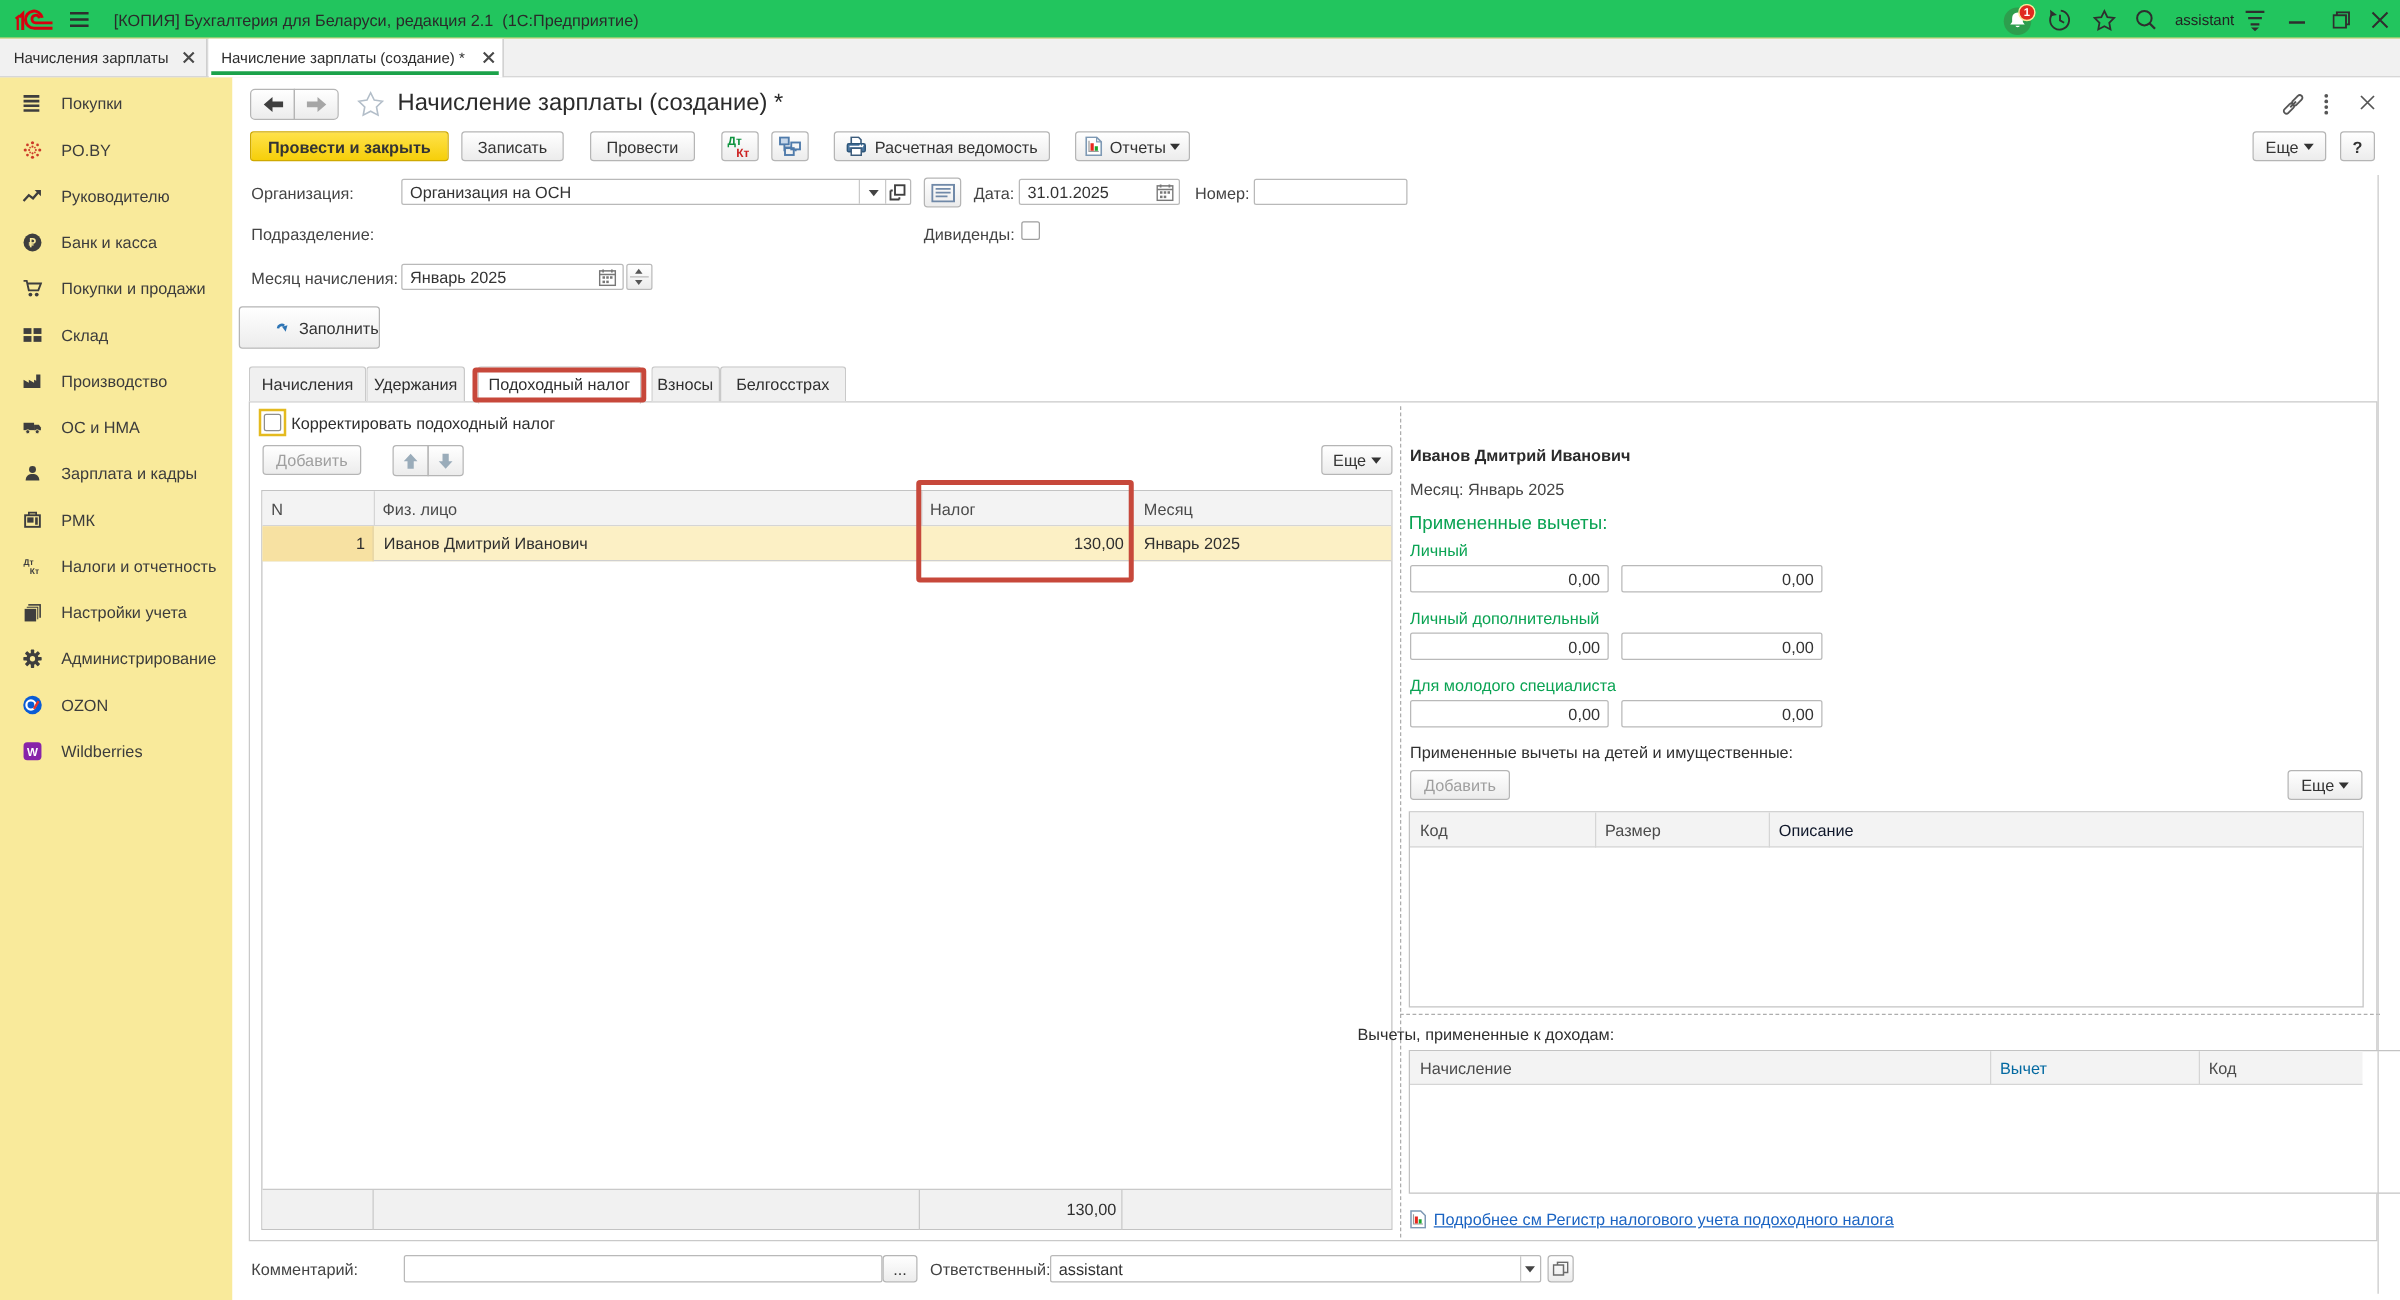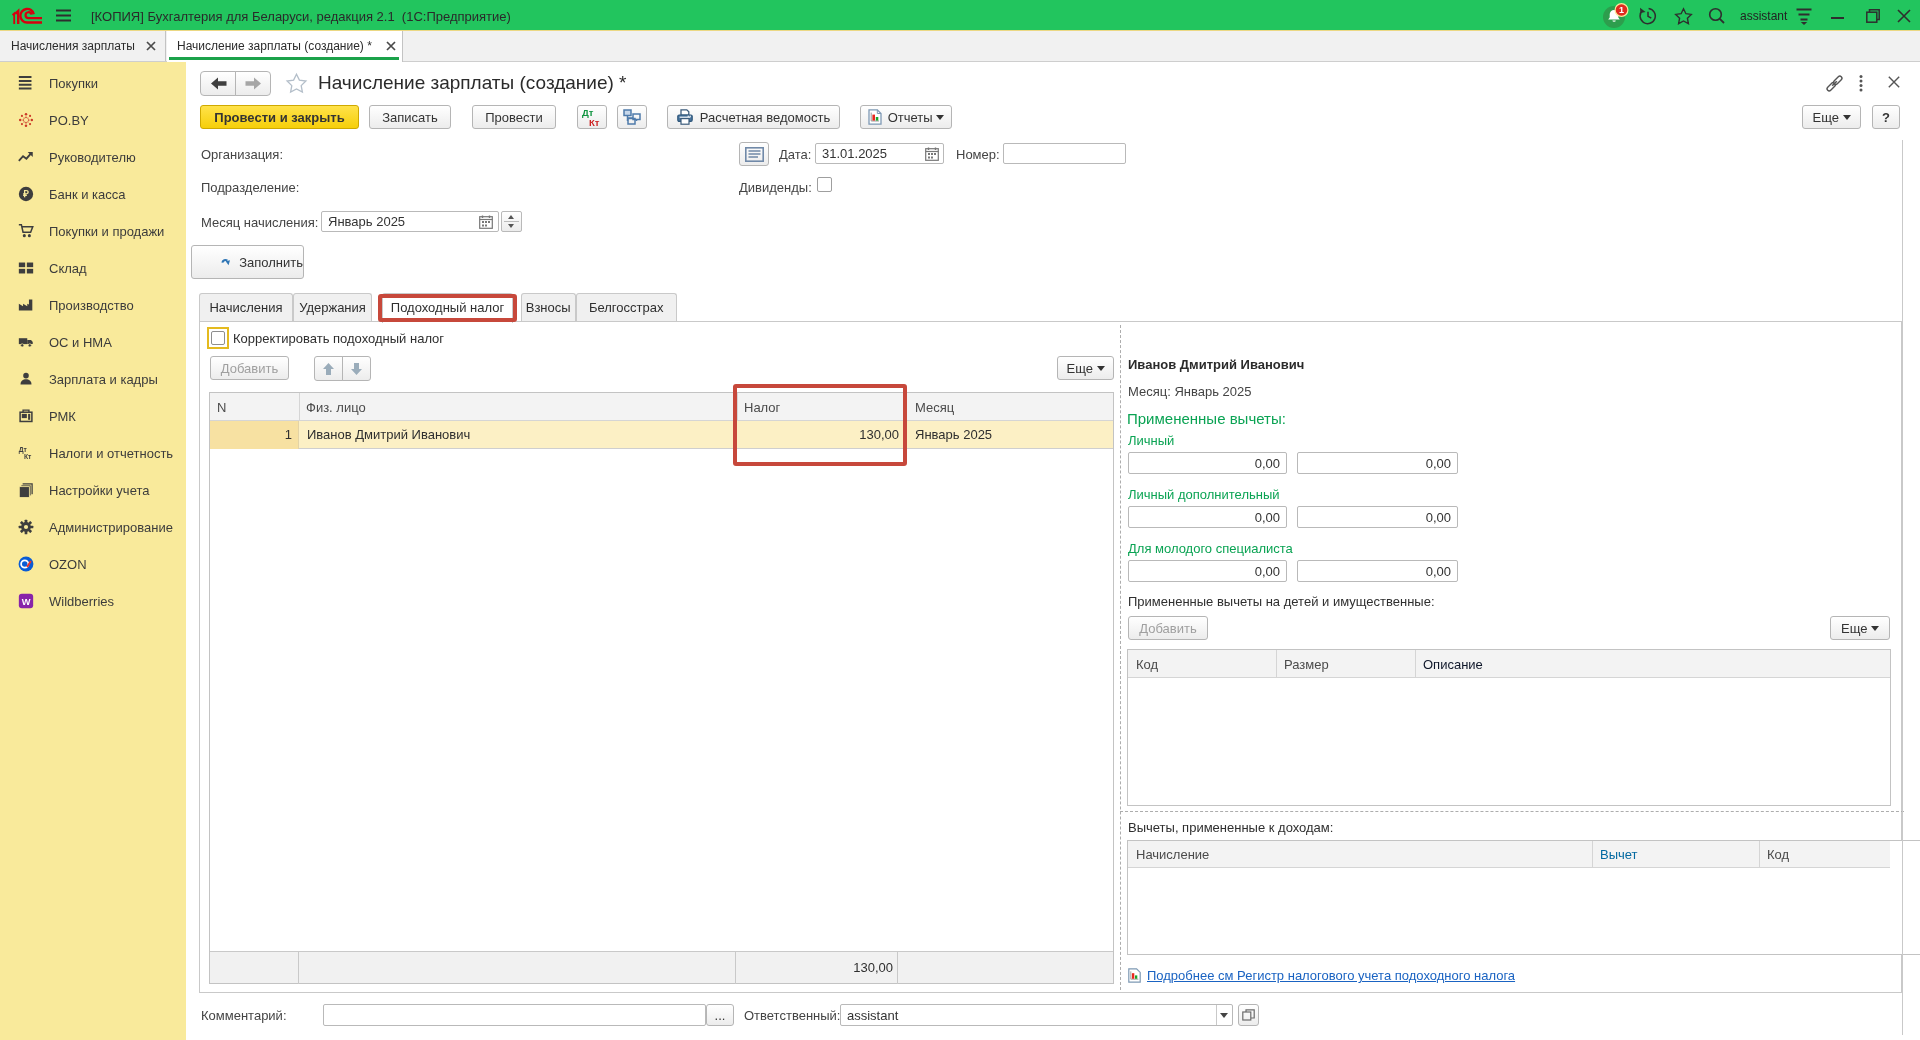--- a/index.html
+++ b/index.html
@@ -315,20 +315,33 @@
         <path d="M3.2 3.6 V12 H11" fill="none" stroke="#9a9a9a" stroke-width="1"></path>
         <rect x="4.4" y="5.6" width="2.6" height="6" fill="#e8281e"></rect>
         <rect x="7.8" y="8" width="2.5" height="3.6" fill="#1ca52c"></rect>
       </svg>
     Отчеты&nbsp;<span class="caret" style="border-top-color:#333;"></span>
   </div>
   <div class="btn" style="left:1616px;top:43px;width:59px;height:24px;">Еще&nbsp;<span class="caret" style="border-top-color:#333;"></span></div>
   <div class="btn" style="left:1686px;top:43px;width:28px;height:24px;font-weight:bold;">?</div>
 
   <div class="lbl" style="left:15px;top:85px;">Организация:</div>
+  <div class="inp" style="left:135px;top:81px;width:408px;height:21px;">
+    <span>Организация на ОСН</span>
+    <span class="ab" style="right:40px;top:0;height:19px;border-left:1px solid #c9c9c9;"></span>
+    <span class="caret ab" style="right:25px;top:8px;"></span>
+    <span class="ab" style="right:19px;top:0;height:19px;border-left:1px solid #c9c9c9;"></span>
+    <svg class="ab" style="right:3px;top:3px;" width="14" height="14" viewBox="0 0 14 14">
+        <g fill="none" stroke="#3f3f3f" stroke-width="1.5">
+          <rect x="5" y="1.2" width="7.6" height="7.6"></rect>
+          <path d="M8.5 12.6 H1.4 V5.4"></path>
+          <path d="M1.4 5.4 H3.2 M8.5 12.6 V10.8"></path>
+        </g>
+      </svg>
+  </div>
   <div class="btn" style="left:553px;top:80px;width:30px;height:24px;">
     <svg width="19" height="15" viewBox="0 0 19 15">
         <rect x="0.8" y="0.8" width="17.4" height="13.4" fill="none" stroke="#7089a8" stroke-width="1.6"></rect>
         <path d="M3.5 4 H15.5 M3.5 7 H15.5 M3.5 10 H13" stroke="#7089a8" stroke-width="1.4"></path>
       </svg>
   </div>
   <div class="lbl" style="left:593px;top:85px;">Дата:</div>
   <div class="inp" style="left:629px;top:81px;width:129px;height:21px;">31.01.2025
     <svg class="ab" style="right:4px;top:3px;" width="14" height="14" viewBox="0 0 14 14">
         <rect x="0.7" y="1.7" width="12.6" height="11.6" fill="none" stroke="#777" stroke-width="1.2"></rect>
@@ -448,21 +461,21 @@
   <div class="btn" style="left:1644px;top:554px;width:60px;height:24px;">Еще&nbsp;<span class="caret" style="border-top-color:#333;"></span></div>
   <div class="ab" style="left:941px;top:587px;width:764px;height:157px;border:1px solid #c3c3c3;background:#fff;">
     <div class="ab th" style="left:0;top:0;width:762px;height:28px;border-bottom:1px solid #d5d5d5;"></div>
     <div class="ab" style="left:148px;top:0;width:1px;height:28px;background:#d5d5d5;"></div>
     <div class="ab" style="left:287px;top:0;width:1px;height:28px;background:#d5d5d5;"></div>
     <div class="lbl" style="left:8px;top:7px;color:#4b4b4b;">Код</div>
     <div class="lbl" style="left:156px;top:7px;color:#4b4b4b;">Размер</div>
     <div class="lbl" style="left:295px;top:7px;color:#0f172a;">Описание</div>
   </div>
   <div class="ab" style="left:934px;top:749px;width:784px;height:1px;border-top:1px dashed #adadad;"></div>
-  <div class="lbl" style="left:942px;top:758px;color:#2f2f2f;">Вычеты, примененные к доходам:</div>
+  <div class="lbl" style="left:900px;top:758px;color:#2f2f2f;">Вычеты, примененные к доходам:</div>
   <div class="ab" style="left:941px;top:778px;width:916px;height:115px;border:1px solid #c3c3c3;background:#fff;">
     <div class="ab th" style="left:0;top:0;width:762px;height:27px;border-bottom:1px solid #d5d5d5;"></div>
     <div class="ab" style="left:464px;top:0;width:1px;height:27px;background:#d5d5d5;"></div>
     <div class="ab" style="left:631px;top:0;width:1px;height:27px;background:#d5d5d5;"></div>
     <div class="lbl" style="left:8px;top:6px;color:#4b4b4b;">Начисление</div>
     <div class="lbl" style="left:472px;top:6px;color:#0369a1;">Вычет</div>
     <div class="lbl" style="left:639px;top:6px;color:#4b4b4b;">Код</div>
   </div>
   <svg class="ab" style="left:942px;top:906px;" width="13" height="15" viewBox="0 0 13 15">
       <path d="M0.8 0.8 H8.6 L12.2 4.4 V14.2 H0.8 Z" fill="#fff" stroke="#7e99b4" stroke-width="1.2"></path>

